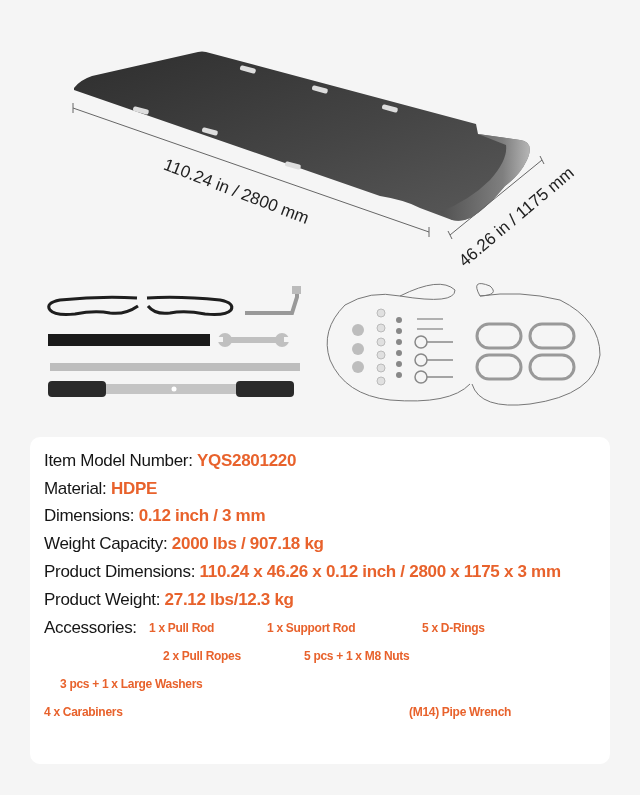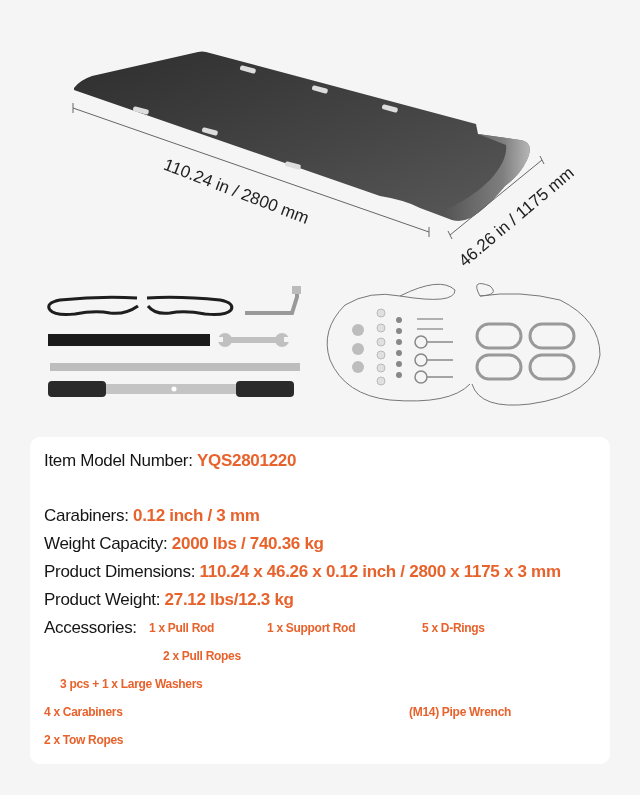--- a/index.html
+++ b/index.html
@@ -143,45 +143,49 @@
   </svg>
   <div class="dim-label dim-length">110.24 in / 2800 mm</div>
   <div class="dim-label dim-width">46.26 in / 1175 mm</div>
 </div>
 
 <div class="spec-card">
   <div class="spec-row" style="top:12px">
     <span class="spec-label">Item Model Number:</span>
     <span class="spec-value">YQS2801220</span>
   </div>
+  <div class="spec-row" style="top:40px">
+    <span class="spec-label">Material:</span>
+    <span class="spec-value">HDPE</span>
+  </div>
   <div class="spec-row" style="top:67px">
-    <span class="spec-label">Carabiners:</span>
+    <span class="spec-label">Dimensions:</span>
     <span class="spec-value">0.12 inch / 3 mm</span>
   </div>
   <div class="spec-row" style="top:95px">
     <span class="spec-label">Weight Capacity:</span>
-    <span class="spec-value">2000 lbs / 740.36 kg</span>
+    <span class="spec-value">2000 lbs / 907.18 kg</span>
   </div>
   <div class="spec-row" style="top:123px">
     <span class="spec-label">Product Dimensions:</span>
     <span class="spec-value">110.24 x 46.26 x 0.12 inch / 2800 x 1175 x 3 mm</span>
   </div>
   <div class="spec-row" style="top:151px">
     <span class="spec-label">Product Weight:</span>
     <span class="spec-value">27.12 lbs/12.3 kg</span>
   </div>
   <div class="spec-row" style="top:179px">
     <span class="spec-label">Accessories:</span>
   </div>
 
   <div class="acc-item" style="left:119px; top:179px">1 x Pull Rod</div>
   <div class="acc-item" style="left:237px; top:179px">1 x Support Rod</div>
   <div class="acc-item" style="left:392px; top:179px">5 x D-Rings</div>
 
   <div class="acc-item" style="left:133px; top:207px">2 x Pull Ropes</div>
+  <div class="acc-item" style="left:274px; top:207px">5 pcs + 1 x M8 Nuts</div>
 
   <div class="acc-item" style="left:30px; top:235px">3 pcs + 1 x Large Washers</div>
 
   <div class="acc-item" style="left:14px; top:263px">4 x Carabiners</div>
   <div class="acc-item" style="left:379px; top:263px">(M14) Pipe Wrench</div>
 
-  <div class="acc-item" style="left:14px; top:291px">2 x Tow Ropes</div>
 </div>
 
 </body></html>

